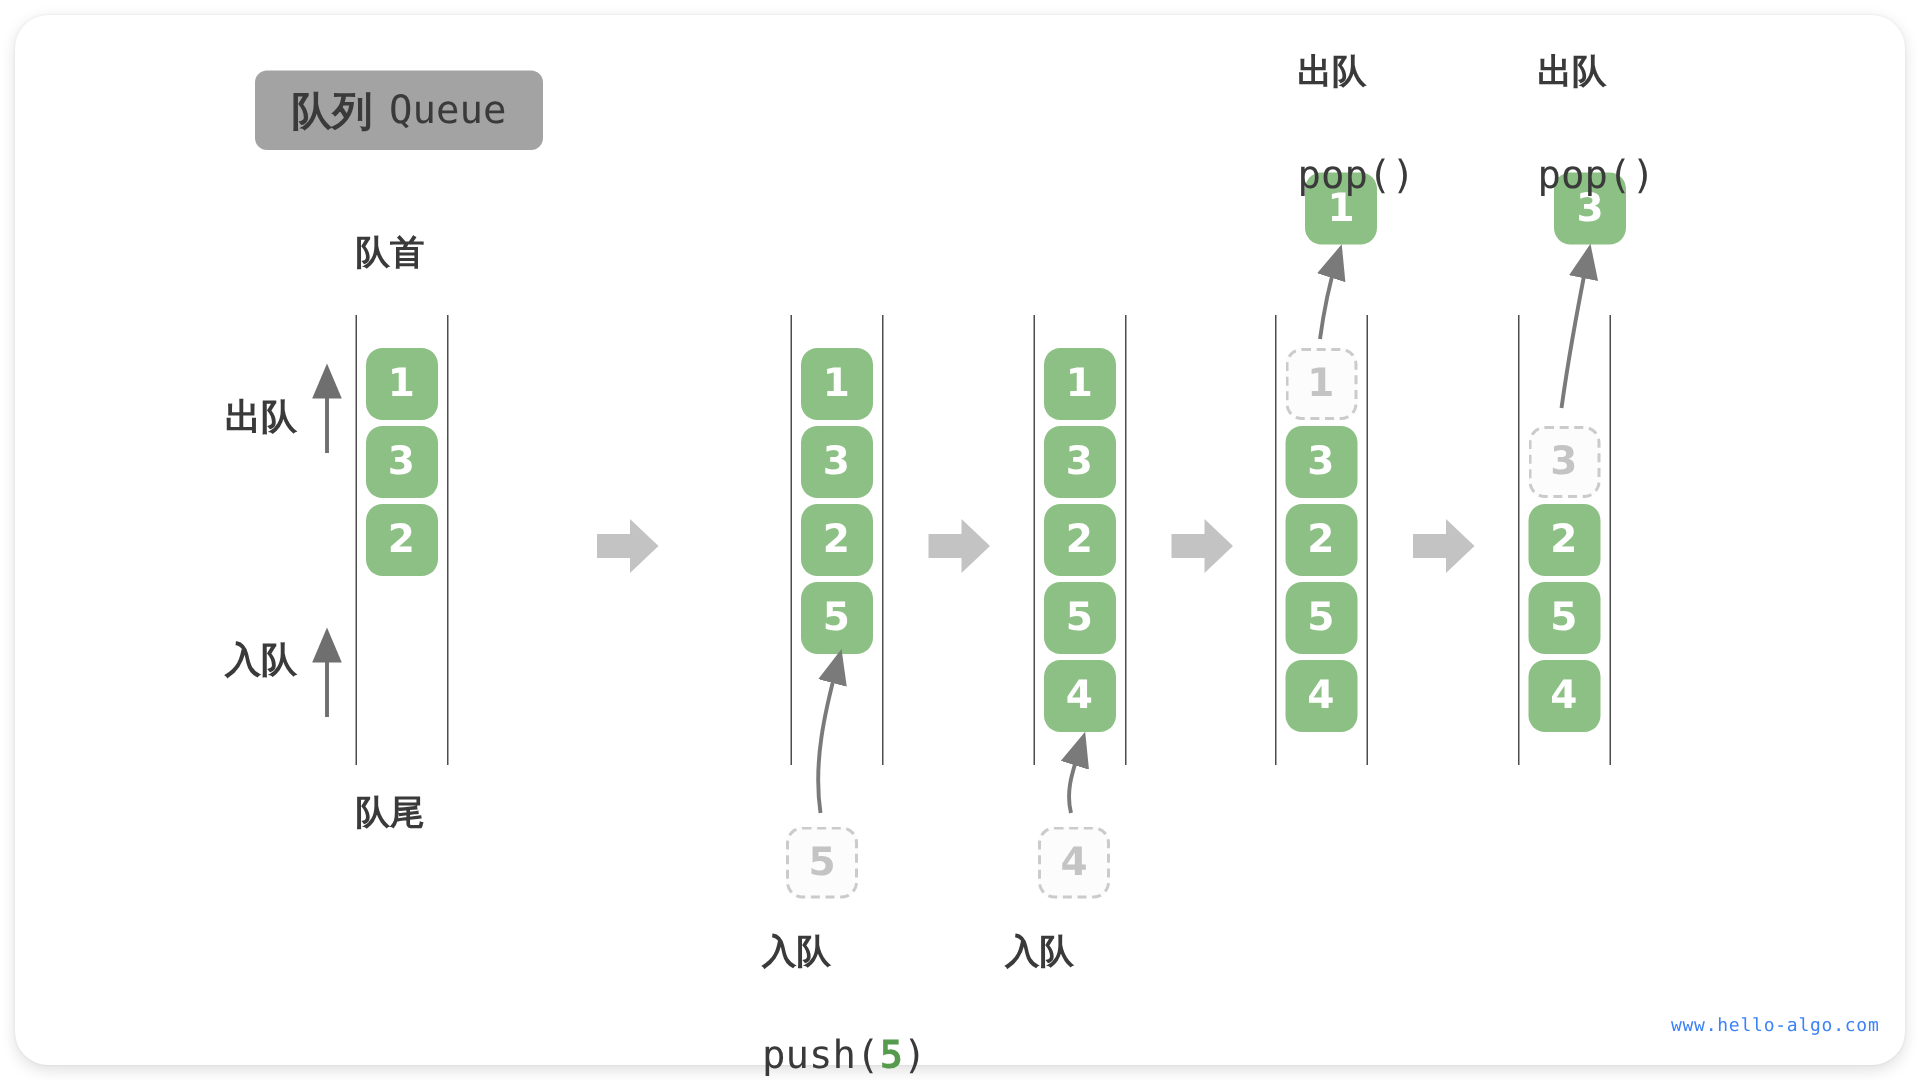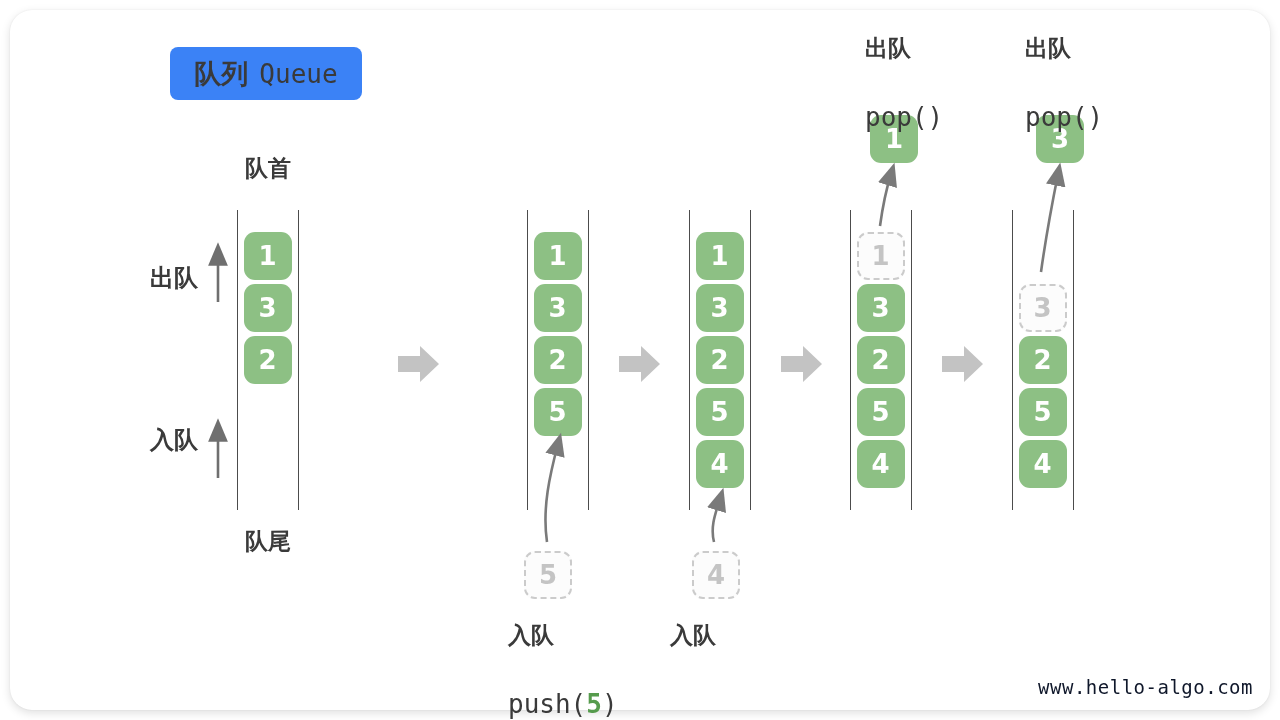--- a/index.html
+++ b/index.html
@@ -11,21 +11,21 @@
   }
   .card {
     position:absolute; left:10px; top:10px; width:1260px; height:700px;
     background:#fff; border-radius:22px;
     box-shadow:0 3px 10px rgba(0,0,0,.13), 0 0 2px rgba(0,0,0,.07);
   }
   .abs { position:absolute; }
 
   .title-badge {
     left:170px; top:47px; width:192px; height:53px;
-    background:#3b82f6; border-radius:8px;
+    background:#a3a3a3; border-radius:8px;
     display:flex; align-items:center; justify-content:center; gap:11px;
   }
   .title-zh { font-size:27px; font-weight:700; color:#3a3a3a; }
   .title-en { font-family:"DejaVu Sans Mono","Liberation Mono",monospace; font-size:26px; color:#3a3a3a;text-align:right; }
 
   .queue {
     top:210px; width:62px; height:300px;
     border-left:1.6px solid #4c4c4c; border-right:1.6px solid #4c4c4c;
   }
   .cell {
@@ -38,31 +38,31 @@
 
   .fcell {
     position:absolute; width:48px; height:48px; border-radius:11px;
     display:flex; align-items:center; justify-content:center;
     font-size:26px; font-weight:700;
   }
   .fcell.green { background:var(--box-green,#8dc084); color:#ffffff; }
   .fcell.ghost { background:#fcfcfc; border:2.5px dashed #cbcbcb; color:#c4c4c4; }
 
   .side-label { font-size:24px; font-weight:700; color:#3a3a3a; }
-  .axis-label { width:62px; text-align:center; font-size:23px; font-weight:700; color:#3a3a3a; }
+  .axis-label { width:62px; font-size:23px; font-weight:700; color:#3a3a3a; }
 
   .op-block { line-height:37px; white-space:nowrap; }
   .op-zh  { font-size:23px; font-weight:600; color:#3a3a3a; }
   .op-code { font-family:"DejaVu Sans Mono","Liberation Mono",monospace; font-size:26px; color:#3a3a3a;margin-top:32px; }
   .op-code .green-num { color:var(--accent-green,#569b4d); font-weight:700; }
 
   .watermark {
     right:27px; top:676px;
     font-family:"DejaVu Sans Mono","Liberation Mono",monospace;
-    font-size:19px; color:#0f172a; letter-spacing:.5px;
+    font-size:12px; color:#3b82f6; letter-spacing:.5px;
   }
   svg.overlay { position:absolute; left:0; top:0; pointer-events:none; }
 </style>
 </head>
 <body>
 
 <div class="card"></div>
 
 <div class="abs title-badge">
   <span class="title-zh">队列</span>

